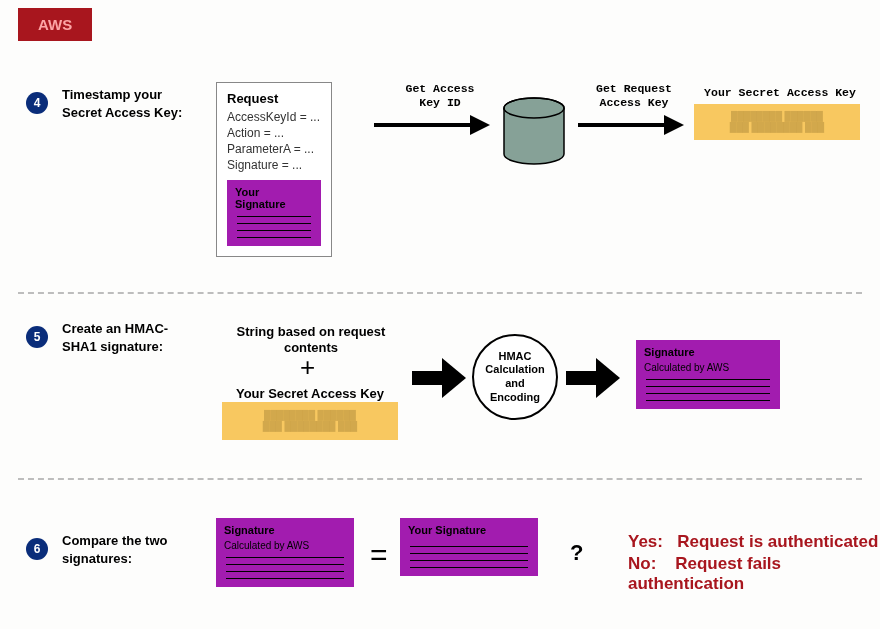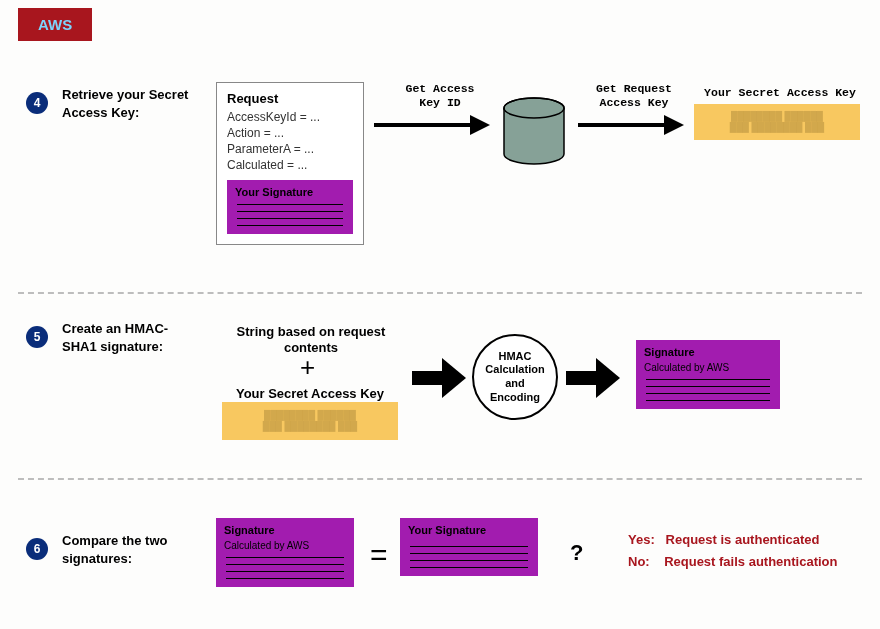--- a/index.html
+++ b/index.html
@@ -9,21 +9,21 @@
     font-family: Arial, Helvetica, sans-serif;
     background: #fdfdfc;
     position: relative;
     color: #000;
   }
   .aws-badge {
     position: absolute;
     top: 8px;
     left: 18px;
     background: #a8161e;
-    color: #7dd3fc;
+    color: #fca5a5;
     padding: 8px 20px;
     font-weight: bold;
     font-size: 15px;
   }
   .step {
     position: absolute;
     left: 0;
     width: 100%;
   }
   .step-num {
@@ -51,21 +51,21 @@
     left: 18px;
     width: 844px;
     height: 0;
     border-top: 2px dashed #bdbdbd;
   }
   .request-box {
     position: absolute;
     border: 1px solid #888;
     background: #fff;
     padding: 8px 10px 10px 10px;
-    width: 148px;
+    width: 116px;
   }
   .request-box .rb-title { font-weight: bold; font-size: 13px; margin-bottom: 4px; }
   .request-box .rb-line { font-size: 12px; color: #333; margin-bottom: 2px; }
   .sig-card {
     background: #a21caf;
     padding: 6px 8px 8px 8px;
   }
   .sig-card .sc-title { font-size: 11px; font-weight: bold; margin-bottom: 4px; color:#000; }
   .sig-card .sc-sub { font-size: 10px; color:#000; margin-bottom:4px; }
   .sig-card .sc-line {
@@ -101,37 +101,37 @@
     border: 2px solid #000;
     border-radius:50%;
     background:#fff;
     display:flex; align-items:center; justify-content:center;
     text-align:center; font-size:11px; font-weight:bold; line-height:1.25;
     padding:6px;
   }
   .cylinder { position:absolute; }
   .eq { position:absolute; font-size: 30px; color:#000; }
   .qmark { position:absolute; font-size: 22px; font-weight:bold; color:#000; }
-  .result-line { position:absolute; font-size:13px; font-weight:bold; color:#a8161e; }
+  .result-line { position:absolute; font-size:17px; font-weight:bold; color:#a8161e; }
 </style>
 </head>
 <body>
 
 <div class="aws-badge">AWS</div>
 
 <div class="step" style="top:78px;">
   <div class="step-num" style="left:26px; top:14px;">4</div>
-  <div class="step-title" style="left:62px; top:8px;">Retrieve your Secret Access Key:</div>
+  <div class="step-title" style="left:62px; top:8px;">Timestamp your Secret Access Key:</div>
 
   <div class="request-box" style="left:216px; top:4px;">
     <div class="rb-title">Request</div>
     <div class="rb-line">AccessKeyId = ...</div>
     <div class="rb-line">Action = ...</div>
     <div class="rb-line">ParameterA = ...</div>
-    <div class="rb-line">Calculated = ...</div>
+    <div class="rb-line">Signature = ...</div>
     <div class="sig-card" style="margin-top:8px;">
       <div class="sc-title">Your Signature</div>
       <div class="sc-line"></div>
         <div class="sc-line"></div>
         <div class="sc-line"></div>
         <div class="sc-line"></div>
     </div>
   </div>
 
   <div class="label" style="left:400px; top:4px; width:80px;">Get Access Key ID</div>

